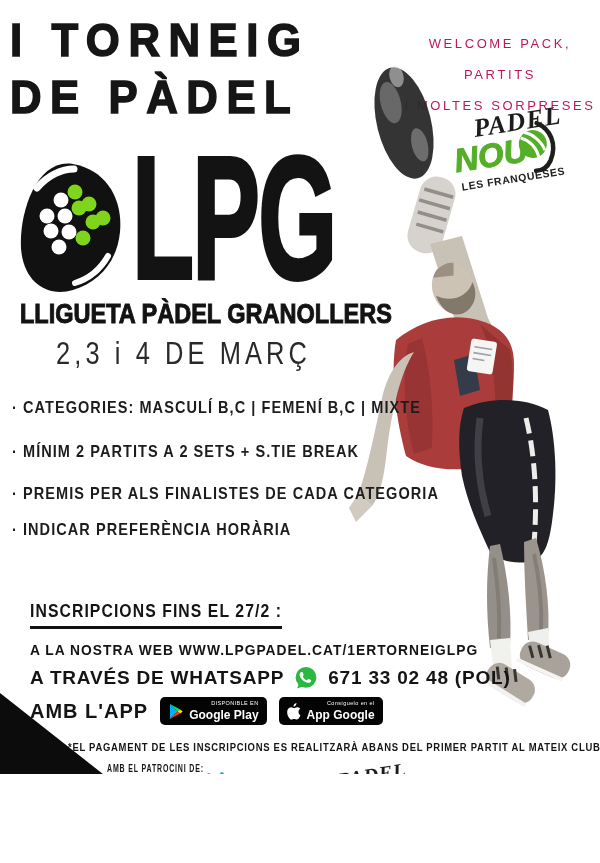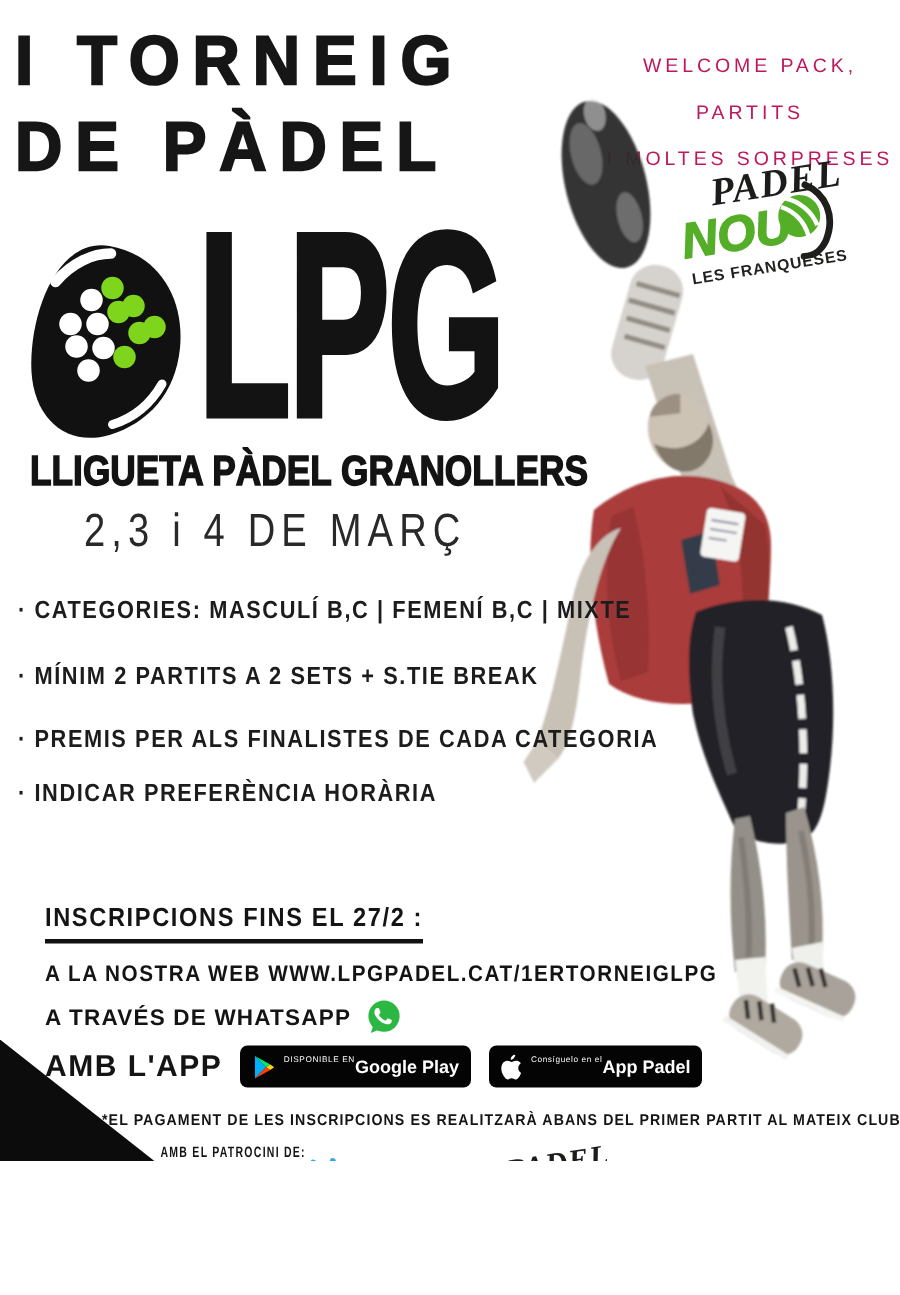--- a/index.html
+++ b/index.html
@@ -45,34 +45,34 @@
   .b1{top:398px;} .b2{top:442px;} .b3{top:484px;} .b4{top:520px;}
 
   
   .ins-head{left:30px;top:601px;font-size:17.5px;font-weight:bold;letter-spacing:1.2px;
             border-bottom:3px solid #111;padding-bottom:4px;transform:scaleX(0.9);
             white-space:nowrap;z-index:3;}
   .ins-web{left:30px;top:641px;font-size:15px;font-weight:bold;letter-spacing:1.1px;
            transform:scaleX(0.92);white-space:nowrap;z-index:3;}
   .row{display:flex;align-items:center;z-index:4;}
   .wa-row{left:30px;top:666px;gap:10px;}
-  .wa-label,.wa-number{font-size:15px;font-weight:bold;letter-spacing:0.8px;white-space:nowrap;}
+  .wa-label,.wa-number{font-size:19px;font-weight:bold;letter-spacing:0.8px;white-space:nowrap;}
   .app-row{left:30px;top:697px;gap:12px;}
   .app-label{font-size:20px;font-weight:bold;letter-spacing:1px;white-space:nowrap;}
 
   
   .pm{display:flex;align-items:center;gap:5px;}
   .pm-text{font-size:22px;letter-spacing:-0.3px;white-space:nowrap;}
   .pm-bold{font-weight:bold;color:#2b2b2b;}
   .pm-reg{color:#4a4a4a;}
 
   
   .badge{height:28px;background:#040404;border-radius:5px;display:flex;align-items:center;
          padding:0 8px;gap:6px;color:#fff;}
-  .badge-txt{display:flex;flex-direction:row;justify-content:center;line-height:1;text-align:right;}
+  .badge-txt{display:flex;flex-direction:column;justify-content:center;line-height:1;text-align:right;}
   .badge-cap{font-size:5.5px;letter-spacing:0.4px;margin-bottom:2px;white-space:nowrap;}
   .badge-name{font-size:12px;font-weight:bold;white-space:nowrap;}
 
   
   .footnote{left:68px;top:741px;font-size:10.5px;font-weight:bold;letter-spacing:0.8px;
             transform:scaleX(0.9);white-space:nowrap;z-index:4;color:#151515;}
   .patrocini{left:107px;top:763px;font-size:10px;font-weight:bold;letter-spacing:1.2px;
              transform:scaleX(0.7);white-space:nowrap;z-index:4;}
 
   .elmon{left:166px;top:780px;width:110px;z-index:3;}
@@ -215,20 +215,21 @@
   <div class="abs cond ins-head">INSCRIPCIONS FINS EL 27/2 :</div>
   <div class="abs cond ins-web">A LA NOSTRA WEB WWW.LPGPADEL.CAT/1ERTORNEIGLPG</div>
 
   <div class="abs row wa-row">
     <span class="wa-label">A TRAVÉS DE WHATSAPP</span>
     <svg width="24" height="24" viewBox="0 0 24 24">
       <circle cx="12" cy="11.4" r="10.4" fill="#2cb742"></circle>
       <path d="M3.2,22.6 L5.2,16.6 L9.2,20.2 Z" fill="#2cb742"></path>
       <path d="M16.8,13.9c-0.3-0.2-1.7-0.8-1.9-0.9c-0.3-0.1-0.5-0.2-0.7,0.1c-0.2,0.3-0.8,0.9-0.9,1.1c-0.2,0.2-0.3,0.2-0.6,0.1c-0.3-0.2-1.2-0.5-2.3-1.5c-0.9-0.8-1.4-1.7-1.6-2c-0.2-0.3,0-0.5,0.1-0.6c0.1-0.1,0.3-0.3,0.4-0.5c0.1-0.2,0.2-0.3,0.3-0.5c0.1-0.2,0-0.4,0-0.5C9.5,8.5,9,7.1,8.7,6.5C8.5,6,8.2,6,8,6C7.8,6,7.6,6,7.4,6C7.2,6,6.9,6.1,6.6,6.4c-0.3,0.3-1,1-1,2.4c0,1.4,1,2.8,1.2,3c0.1,0.2,2,3.1,4.9,4.3c0.7,0.3,1.2,0.5,1.6,0.6c0.7,0.2,1.3,0.2,1.8,0.1c0.6-0.1,1.7-0.7,1.9-1.3c0.2-0.7,0.2-1.2,0.2-1.3C17.3,14.2,17.1,14.1,16.8,13.9z" fill="#ffffff"></path>
     </svg>
+    <span class="wa-number">671 33 02 48 (POL)</span>
   </div>
 
   <div class="abs row app-row">
     <span class="app-label">AMB L'APP</span>
     <span class="badge">
       <svg width="15" height="17" viewBox="0 0 15 17">
         <path d="M2,1 L2,16 L9.3,8.5 Z" fill="#00b0ff"></path>
         <path d="M2,1 L12.2,6.6 L9.3,8.5 Z" fill="#00e676"></path>
         <path d="M12.2,6.6 L14.8,8.5 L12.2,10.4 L9.3,8.5 Z" fill="#ffd600"></path>
         <path d="M2,16 L12.2,10.4 L9.3,8.5 Z" fill="#ff3d00"></path>
@@ -238,21 +239,21 @@
         <span class="badge-name">Google Play</span>
       </span>
     </span>
     <span class="badge">
       <svg width="14" height="17" viewBox="0 0 14 17">
         <path d="M8.6,2.4 C9.2,1.7 9.6,0.8 9.5,0 C8.7,0.1 7.8,0.6 7.3,1.2 C6.8,1.8 6.4,2.7 6.5,3.5 C7.3,3.6 8.1,3.1 8.6,2.4 Z" fill="#ffffff"></path>
         <path d="M11.5,9 C11.5,6.9 13.2,5.9 13.3,5.8 C12.3,4.4 10.8,4.2 10.3,4.2 C9,4 7.8,5 7.1,5 C6.4,5 5.4,4.2 4.3,4.2 C2.9,4.3 1.6,5 0.9,6.3 C-0.6,8.8 0.5,12.5 1.9,14.5 C2.6,15.5 3.4,16.6 4.5,16.6 C5.5,16.5 5.9,15.9 7.1,15.9 C8.3,15.9 8.7,16.6 9.8,16.6 C10.9,16.6 11.6,15.6 12.3,14.6 C13.1,13.4 13.4,12.3 13.4,12.2 C13.4,12.2 11.5,11.4 11.5,9 Z" fill="#ffffff"></path>
       </svg>
       <span class="badge-txt">
         <span class="badge-cap">Consíguelo en el</span>
-        <span class="badge-name">App Padel</span>
+        <span class="badge-name">App Google</span>
       </span>
     </span>
   </div>
 
   <div class="abs cond footnote">*EL PAGAMENT DE LES INSCRIPCIONS ES REALITZARÀ ABANS DEL PRIMER PARTIT AL MATEIX CLUB</div>
   <div class="abs cond patrocini">AMB EL PATROCINI DE:</div>
 
   <div class="abs elmon">
     <div class="elmon-line">
       <span class="elmon-el">el</span><span class="elmon-mon">Món</span>

